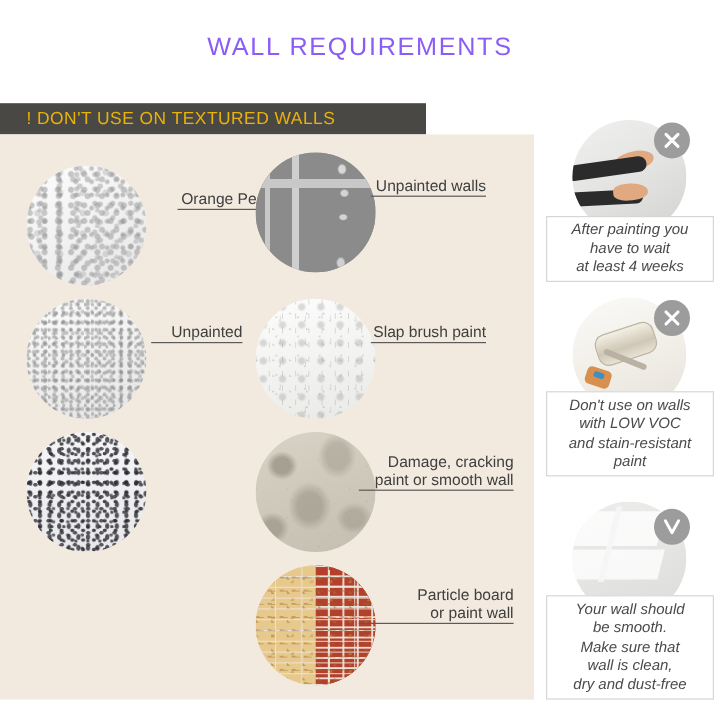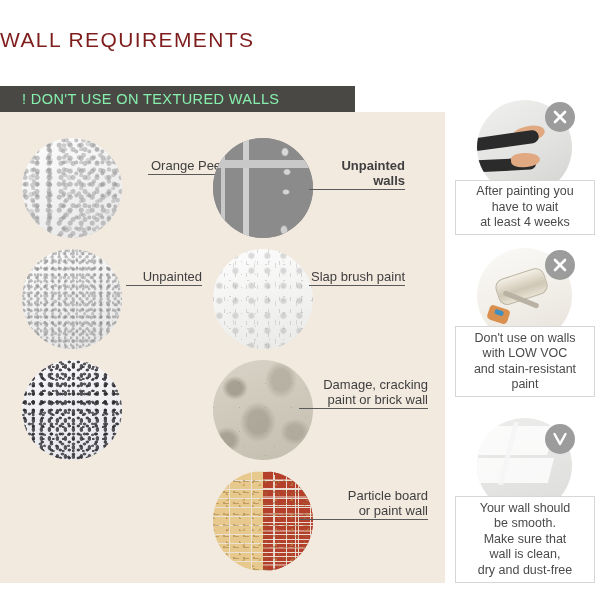--- a/index.html
+++ b/index.html
@@ -5,32 +5,32 @@
   html,body{margin:0;padding:0;}
   body{
     width:600px;height:600px;background:#ffffff;
     font-family:"Liberation Sans",sans-serif;
     overflow:hidden;position:relative;
   }
   #stage{position:relative;width:600px;height:600px;}
 
   
   .title{
-    position:absolute;left:0;top:28px;width:600px;text-align:left;
-    font-size:21px;letter-spacing:1.4px;color:#7f1d1d;font-weight:400;
+    position:absolute;left:0;top:28px;width:600px;text-align:center;
+    font-size:21px;letter-spacing:1.4px;color:#8b5cf6;font-weight:400;
   }
 
   
   .warnbar{
     position:absolute;left:0;top:86px;width:355px;height:26px;
     background:#4a4845;
   }
   .warnbar-text{
     position:absolute;left:22px;top:0;height:38px;line-height:26px;
-    color:#86efac;font-size:14.5px;letter-spacing:.4px;white-space:nowrap;
+    color:#eab308;font-size:14.5px;letter-spacing:.4px;white-space:nowrap;
   }
 
   
   .panel{
     position:absolute;left:0;top:112px;width:445px;height:471px;
     background:#f2e9df;
   }
 
   
   .sample{position:absolute;}
@@ -170,21 +170,21 @@
     position:absolute;width:95px;height:95px;border-radius:50%;overflow:hidden;
   }
   .badge{
     position:absolute;width:30px;height:30px;border-radius:50%;
     background:#9c9c9c;
   }
   .badge svg{position:absolute;left:0;top:0;}
   .card-box{
     position:absolute;background:#ffffff;border:1px solid #d6d6d6;
     box-sizing:border-box;
-    display:flex;align-items:center;justify-content:center;
+    display:flex;align-items:center;justify-content:center;font-style:italic;
   }
   .card-text{
     text-align:center;color:#4a4a4a;font-size:12.5px;line-height:15.5px;
     white-space:pre-line;
   }
 
   
   .ph-hand{
     position:absolute;inset:0;
     background:linear-gradient(150deg,#f0f0ee 0%,#e2e2e0 55%,#d2d2d0 100%);
@@ -255,21 +255,21 @@
 
   <div class="sample" style="left:22px;top:138px;width:180px;height:100px;">
     <div class="circle">
         <div class="tex tex-orange"></div>
       </div>
     <div class="label" style="left:110px;top:5px;width:76px;margin-left:16px;">
       <span>Orange Peel</span><span class="rule"></span>
     </div>
   </div>
 
-  <div class="sample" style="left:213px;top:138px;width:190px;height:100px;font-weight:bold;">
+  <div class="sample" style="left:213px;top:127px;width:190px;height:100px;">
     <div class="circle">
         <div class="tex tex-unpainted"></div>
       </div>
     <div class="label" style="left:96px;top:5px;width:96px;">
       <span>Unpainted walls</span><span class="rule"></span>
     </div>
   </div>
 
   <div class="sample" style="left:22px;top:249px;width:180px;height:100px;">
     <div class="circle">
@@ -294,21 +294,21 @@
         <div class="tex tex-popcorn"></div>
       </div>
   </div>
 
   <div class="sample" style="left:213px;top:360px;width:215px;height:100px;">
     <div class="circle">
         <div class="tex tex-damage"></div>
       </div>
     <div class="label" style="left:86px;top:2px;width:129px;">
       <span>Damage, cracking
-paint or brick wall</span><span class="rule"></span>
+paint or smooth wall</span><span class="rule"></span>
     </div>
   </div>
 
 
   <div class="sample" style="left:213px;top:471px;width:215px;height:100px;">
     <div class="circle">
       <div class="tex tex-particle">
         <div class="brickmask"></div>
           <div class="brickmask2"></div>
       </div>

